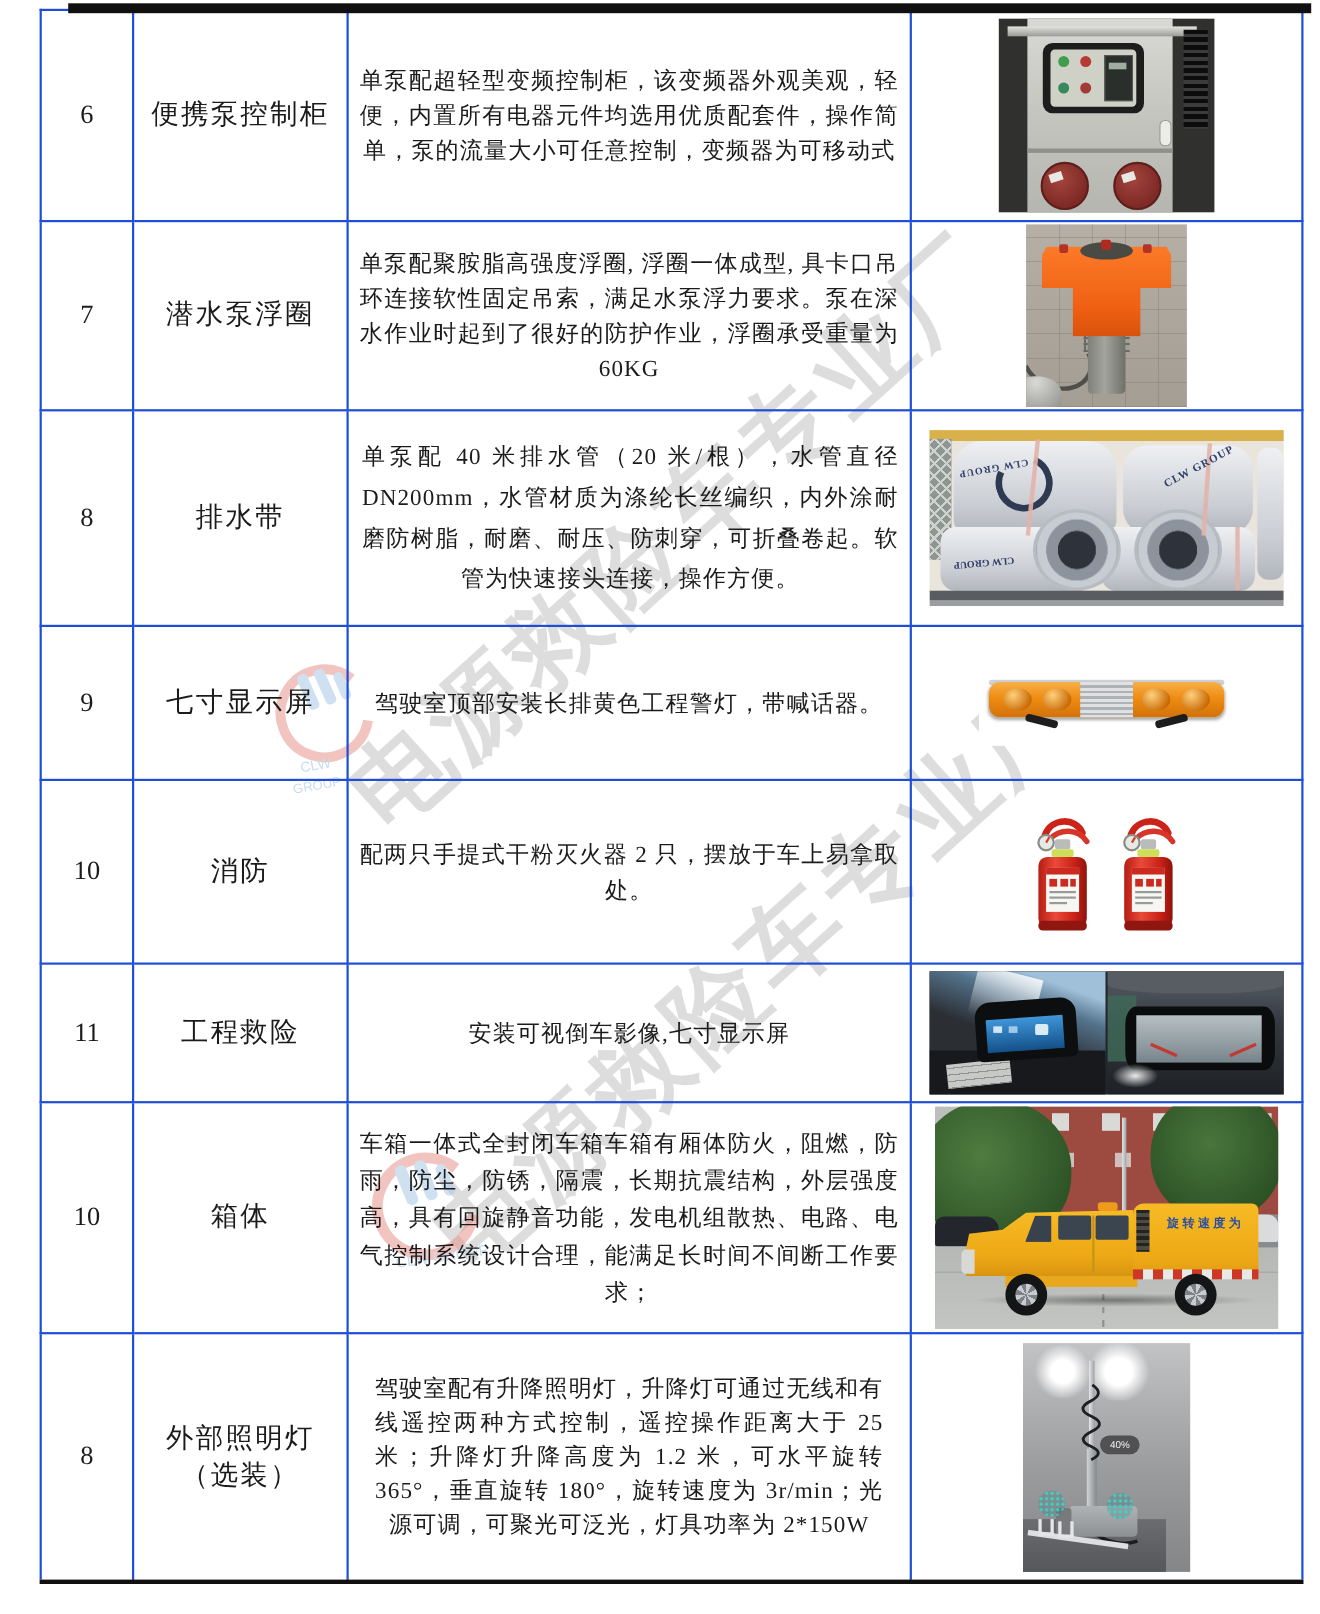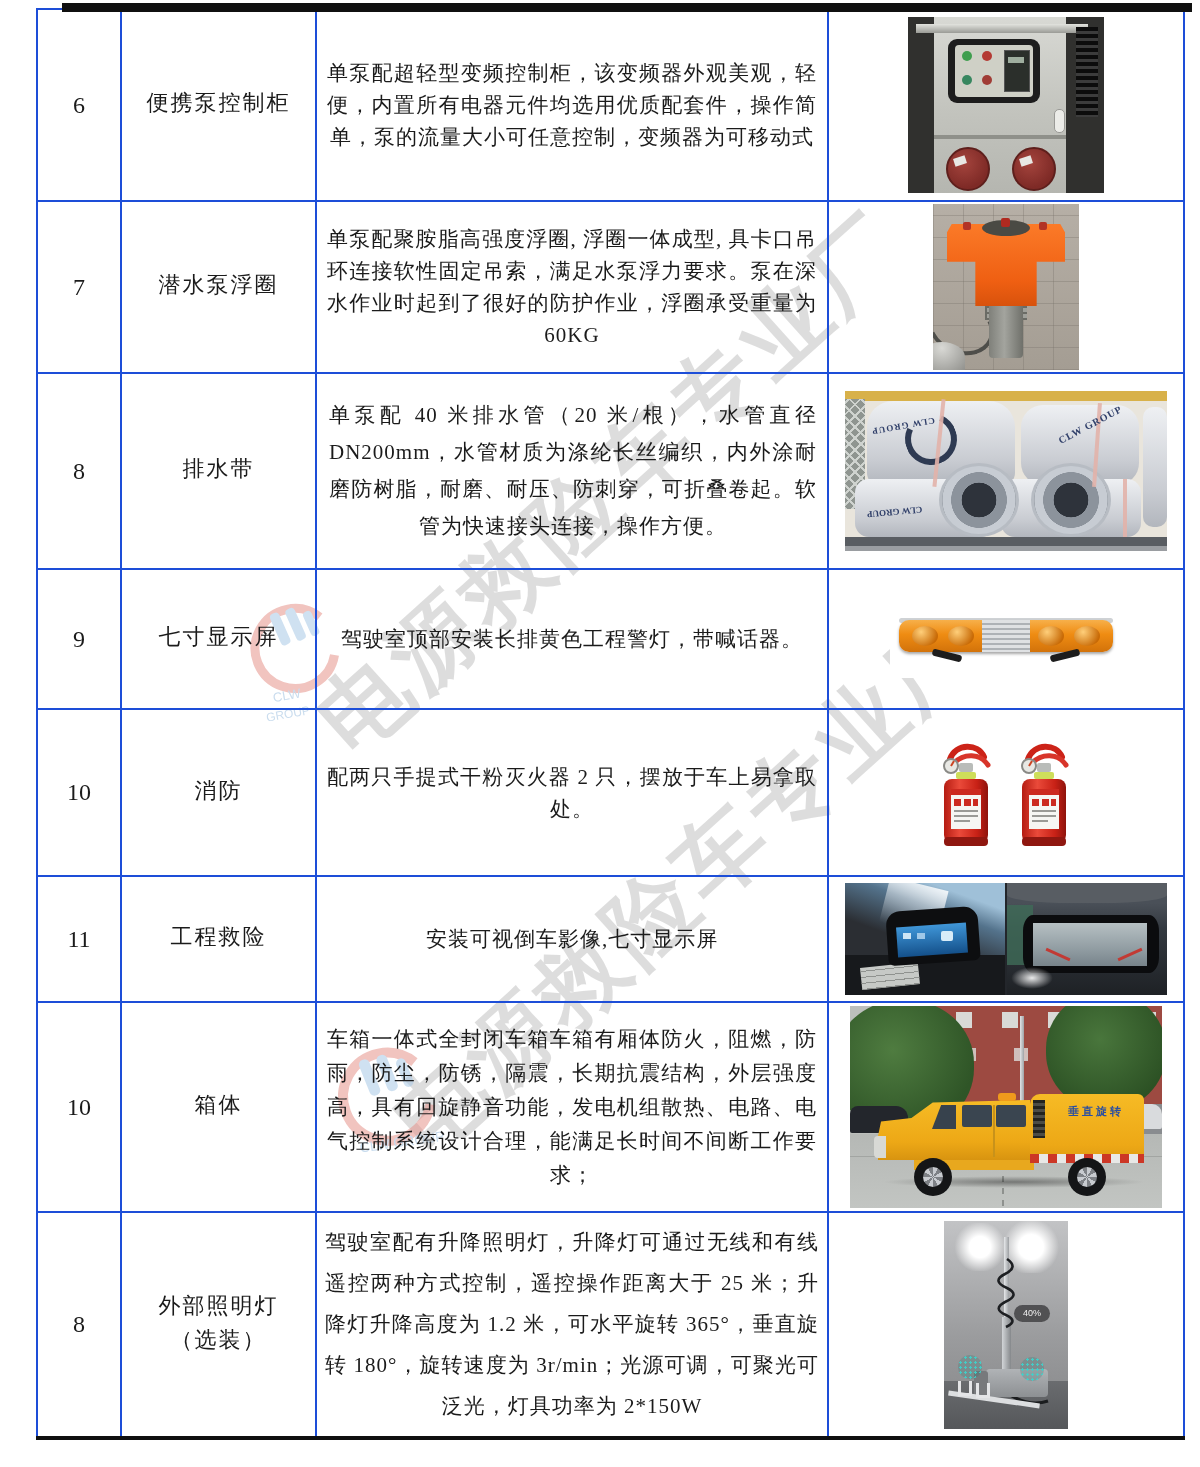--- a/index.html
+++ b/index.html
@@ -16,26 +16,26 @@
   .wmlogo2{left:320px;top:1044px;transform:rotate(-8deg);}
 
   
   .topbar{position:absolute;left:62px;top:3px;width:1130px;height:9px;background:#101010;z-index:3;}
   table.spec{position:absolute;left:36px;top:8px;width:1147px;border-collapse:collapse;
              table-layout:fixed;z-index:2;background:transparent;
              border-left:2px solid #2b2b2b;border-right:2px solid #2b2b2b;
              border-top:2px solid #2b2b2b;border-bottom:4px solid #101010;}
   td{border:2px solid #1d4ed8;vertical-align:middle;background:transparent;overflow:hidden;}
   .cell-num{text-align:center;font-size:24px;}
-  .cell-name{text-align:center;font-size:22px;letter-spacing:2px;white-space:pre-line;line-height:34px;font-family:Liberation Mono, monospace;}
+  .cell-name{text-align:center;font-size:25px;letter-spacing:2px;white-space:pre-line;line-height:34px;}
   .cell-desc{font-size:21px;letter-spacing:1px;line-height:32px;padding:2px 10px;
              text-align:justify;text-align-last:center;}
   tr.r8 .cell-desc{line-height:37px;padding-left:12px;}
   tr.r12 .cell-desc{line-height:34px;}
-  tr.r14 .cell-desc{line-height:41px;padding:2px 8px;}
+  tr.r14 .cell-desc{line-height:31px;padding:2px 24px;}
   .cell-photo{text-align:center;}
 
   
   .ph{position:relative;margin:0 auto;z-index:2;overflow:hidden;}
   .ph *{position:absolute;}
 
   
   .ph6{width:196px;height:176px;background:#30302e;}
   .ph6 .steel{left:26px;top:0;width:132px;height:176px;background:linear-gradient(180deg,#d8d9d4,#c2c3bd 55%,#b5b6b0);}
   .ph6 .tbar{left:8px;top:7px;width:172px;height:9px;background:linear-gradient(180deg,#e2e3de,#9a9b96);}
@@ -159,21 +159,21 @@
   .ph12 .stripe{left:180px;top:148px;width:114px;height:9px;background:repeating-linear-gradient(90deg,#cc3726 0 9px,#e8e8e6 9px 18px);}
   .ph12 .rocker{left:64px;top:150px;width:120px;height:14px;background:#e8a81e;}
   .ph12 .wheel{width:38px;height:38px;border-radius:50%;background:#141517;top:152px;}
   .ph12 .wf{left:64px;} .ph12 .wr{left:218px;}
   .ph12 .rim{width:20px;height:20px;border-radius:50%;top:161px;background:
       conic-gradient(#c8cbd0 0 30deg,#7e8186 30deg 60deg,#c8cbd0 60deg 90deg,#7e8186 90deg 120deg,#c8cbd0 120deg 150deg,#7e8186 150deg 180deg,#c8cbd0 180deg 210deg,#7e8186 210deg 240deg,#c8cbd0 240deg 270deg,#7e8186 270deg 300deg,#c8cbd0 300deg 330deg,#7e8186 330deg);}
   .ph12 .rf{left:73px;} .ph12 .rr{left:227px;}
   .ph12 .bump{left:24px;top:130px;width:12px;height:22px;background:#d8d9d5;border-radius:4px 0 0 4px;}
 
   
-  .ph14{width:124px;height:208px;background:linear-gradient(180deg,#c2c3c5,#9b9c9e 55%,#848587);}
+  .ph14{width:152px;height:208px;background:linear-gradient(180deg,#c2c3c5,#9b9c9e 55%,#848587);}
   .ph14 .floor{left:0;top:160px;width:130px;height:48px;background:linear-gradient(180deg,#6a6c6f,#55575a);}
   .ph14 .glow1{left:10px;top:2px;width:52px;height:48px;background:radial-gradient(circle,#ffffff 0 30%,rgba(255,255,255,.0) 72%);}
   .ph14 .glow2{left:58px;top:0;width:58px;height:52px;background:radial-gradient(circle,#ffffff 0 32%,rgba(255,255,255,.0) 72%);}
   .ph14 .pole{left:60px;top:16px;width:5px;height:140px;background:linear-gradient(90deg,#e6e8ea,#9da0a3);}
   .ph14 .pole2{left:58px;top:96px;width:9px;height:62px;background:linear-gradient(90deg,#d2d5d8,#85888b);}
   .ph14 .badge{left:70px;top:84px;width:36px;height:17px;background:rgba(70,70,72,.88);border-radius:9px;
       color:#f2f2f2;font-size:9px;line-height:17px;text-align:center;font-family:"Liberation Sans",sans-serif;position:absolute;}
   .ph14 .base{left:42px;top:148px;width:62px;height:28px;background:linear-gradient(180deg,#b0b3b6,#8d9093);border-radius:4px;}
   .ph14 .baseL{left:30px;top:150px;width:14px;height:26px;background:#77797c;border-radius:3px;}
   .ph14 .rail{left:4px;top:176px;width:92px;height:5px;background:#dcdee0;transform:rotate(8deg);}
@@ -400,21 +400,21 @@
           <div class="shadow"></div>
           <div class="rocker"></div>
           <div class="cab"></div>
           <div class="beacon"></div>
           <div class="ws"></div>
           <div class="dw1"></div>
           <div class="dw2"></div>
           <div class="doorline"></div>
           <div class="box"></div>
           <div class="louver"></div>
-          <div class="sign">垂直旋转</div>
+          <div class="sign">旋转速度为</div>
           <div class="stripe"></div>
           <div class="bump"></div>
           <div class="wheel wf"></div>
           <div class="wheel wr"></div>
           <div class="rim rf"></div>
           <div class="rim rr"></div>
         </div>
       </td>
     </tr>
 

